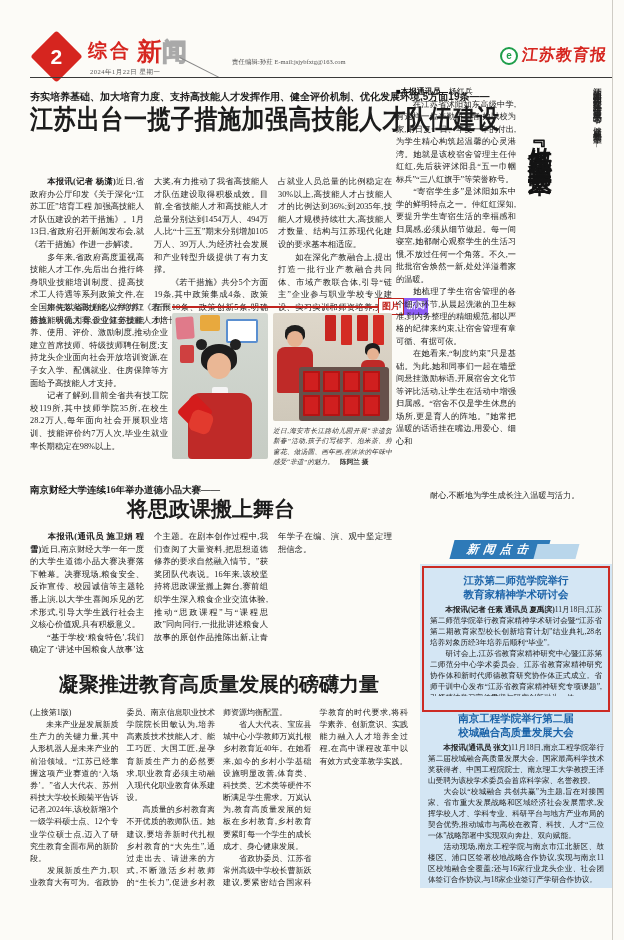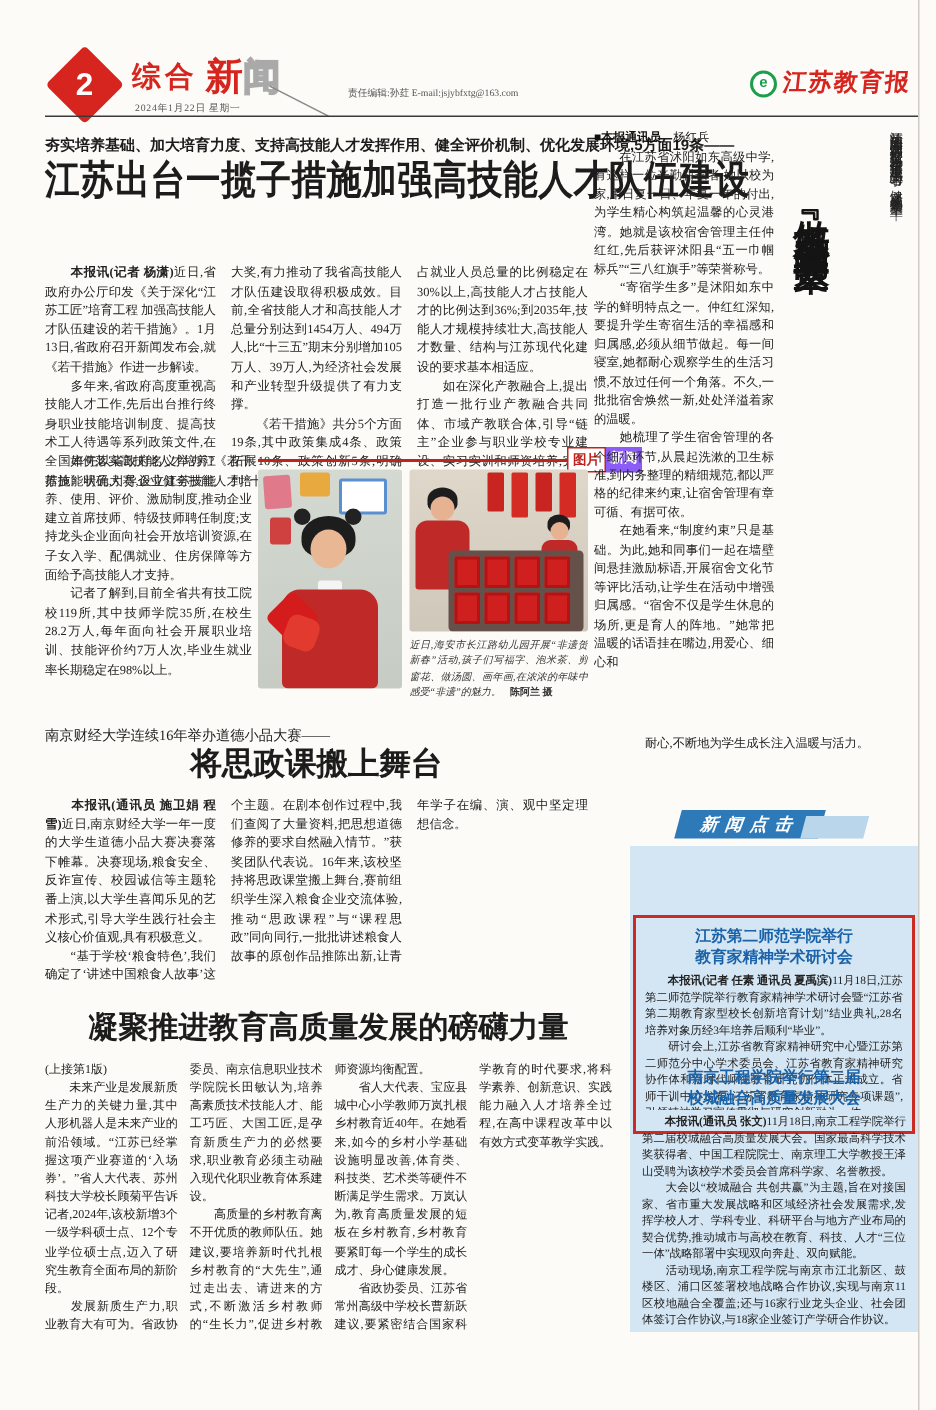--- a/index.html
+++ b/index.html
@@ -54,21 +54,21 @@
   .tag-b{color:#fff;background:#8b5cf6;padding:0 3px;}
   .photo{position:absolute;overflow:hidden;border-radius:2px;}
   .photo1{left:0;top:15px;width:96px;height:146px;background:linear-gradient(#d4d9d2,#c6ccc4);}
   .photo2{left:101px;top:15px;width:119px;height:108px;background:linear-gradient(#ded7ca,#cfc8ba);}
   .shape{position:absolute;}
   .caption{position:absolute;left:101px;top:128px;width:119px;font-size:6.7px;line-height:1.55;
            font-style:italic;text-align:justify;color:#333;height:56px;overflow:hidden;}
   .credit{font-weight:bold;font-style:normal;margin-left:6px;}
 
   
-  .kicker2{left:30px;top:484px;width:362px;font-size:9.5px;font-weight:400;}
+  .kicker2{left:30px;top:484px;width:362px;font-size:9.5px;font-weight:700;}
   .headline2{left:30px;top:495px;width:362px;text-align:center;font-size:21px;font-weight:700;
              font-family:"Liberation Sans",sans-serif;}
   .body2{left:30px;top:531px;width:362px;height:134px;column-count:3;column-gap:10px;column-fill:auto;}
 
   
   .headline3{left:30px;top:671px;width:378px;text-align:center;font-size:20px;font-weight:900;
              font-family:"Liberation Sans",sans-serif;}
   .body3{left:30px;top:707px;width:378px;height:184px;column-count:4;column-gap:8px;
          column-fill:auto;font-size:8px;}
 
@@ -84,21 +84,21 @@
 
   
   .tab{left:452px;top:540px;width:96px;height:19px;background:#2e7ab8;transform:skewX(-15deg);
        display:flex;align-items:center;justify-content:center;}
   .tab::after{content:"";position:absolute;right:-30px;top:4px;width:42px;height:15px;
               background:#b9d6eb;z-index:-1;}
   .tab span{color:#fff;font-size:11.5px;font-weight:bold;font-style:italic;letter-spacing:5px;
             transform:skewX(8deg);}
   .click-region{left:420px;top:564px;width:192px;height:324px;background:#d4e6f4;}
   .cbox{position:absolute;left:2px;right:2px;padding:4px 6px;overflow:hidden;}
-  .cbox1{top:2px;height:134px;border:2px solid #cc2b24;margin-top:44px;}
+  .cbox1{top:2px;height:134px;border:2px solid #cc2b24;}
   .cbox2{top:142px;bottom:2px;}
   .cbox h3{margin:1px 0 3px;text-align:center;color:#1b63a8;font-size:10.5px;line-height:1.35;
            font-family:"Liberation Sans",sans-serif;}
   .cbody{font-size:7.6px;line-height:1.45;text-align:justify;white-space:pre-line;color:#222;
          overflow:hidden;}
   .cbody1{height:92px;}
   .cbody2{height:142px;}
 </style>
 </head>
 <body>

